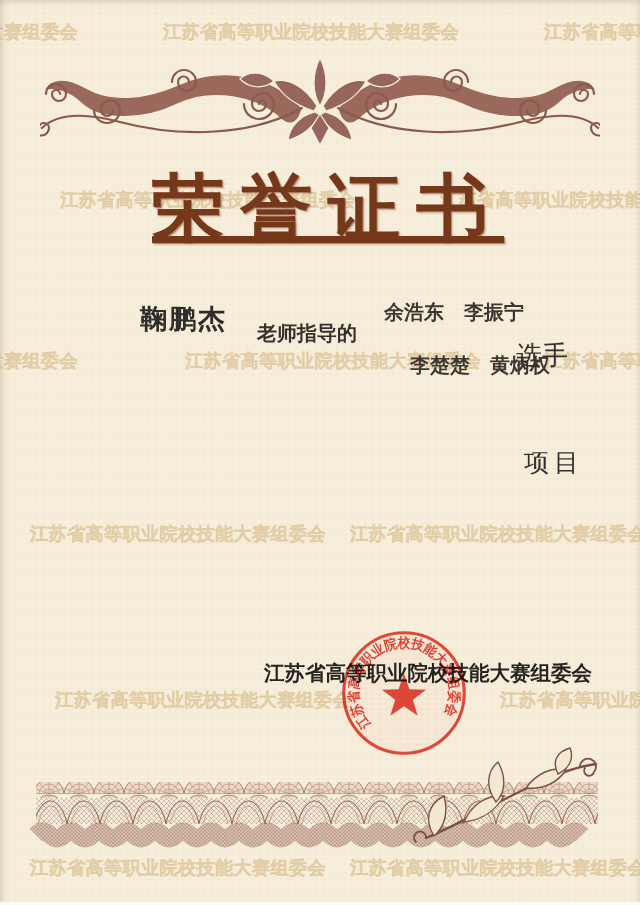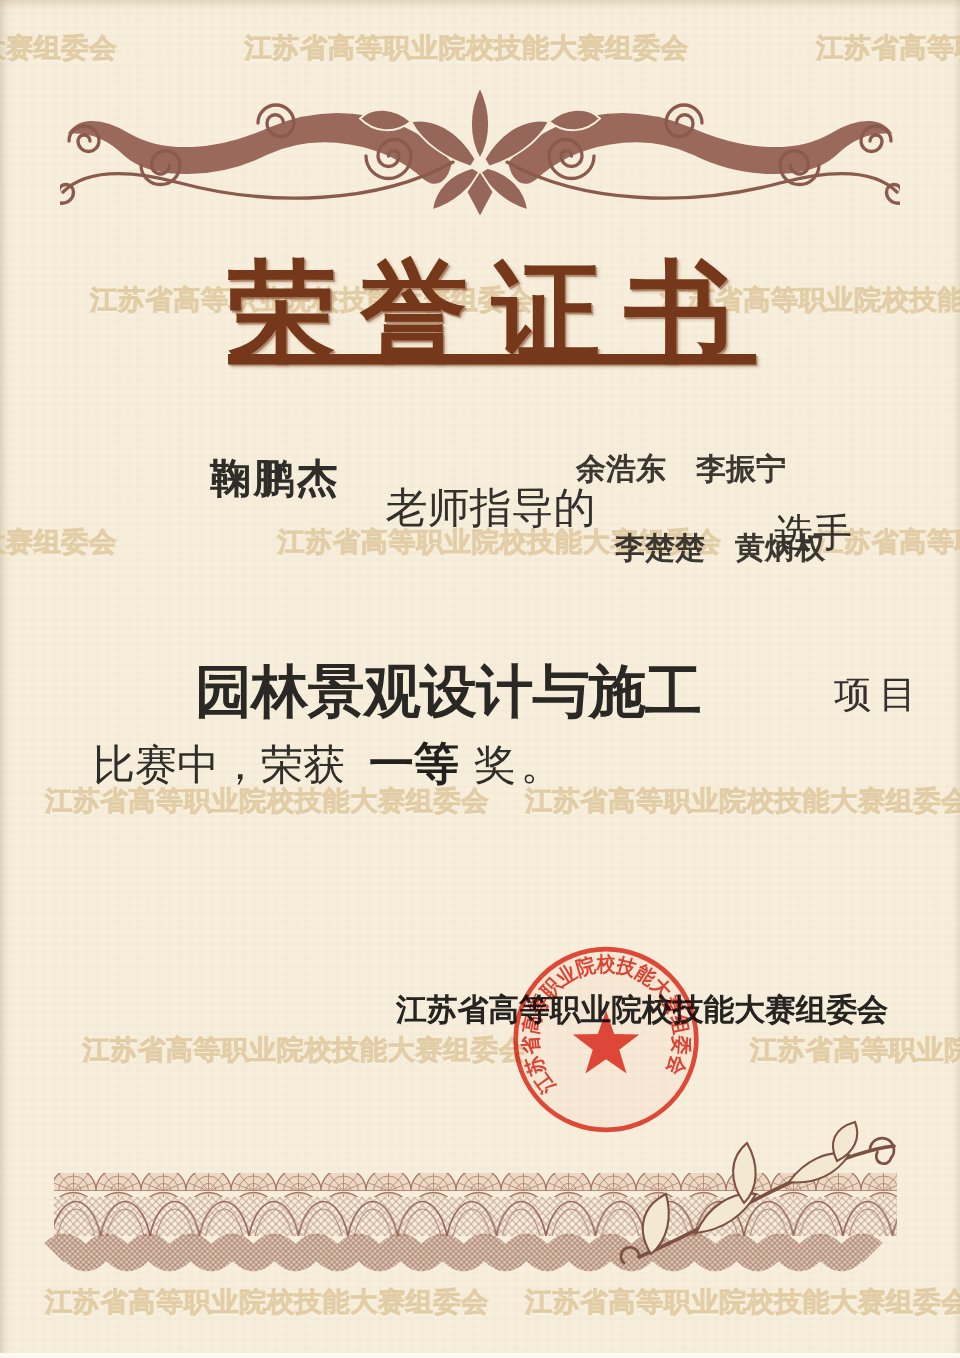--- a/index.html
+++ b/index.html
@@ -37,28 +37,28 @@
     position:absolute;left:0;top:172px;width:640px;text-align:center;
     font-size:72px;font-weight:700;letter-spacing:16px;padding-left:16px;box-sizing:border-box;
     color:#76381a;line-height:1;
     text-shadow:1px 1px 0 rgba(125,65,30,.45), 2px 2px 2px rgba(120,65,30,.25);
     text-decoration:underline;
   }
   
   .t{position:absolute;white-space:nowrap;color:#2f2d29;}
   .teacher1{left:140px;top:301px;font-size:27px;font-weight:700;letter-spacing:2px;}
   .teacher2{left:140px;top:350px;font-size:27px;font-weight:700;}
-  .guide{left:257px;top:320px;font-size:28px;color:#34312c;}
+  .guide{left:257px;top:320px;font-size:20px;color:#34312c;font-weight:bold;}
   .students1{left:384px;top:299px;font-size:20px;font-weight:600;color:#3b3731;}
   .students2{left:410px;top:352px;font-size:20px;font-weight:600;color:#3b3731;}
   .contestant{left:516px;top:338px;font-size:26px;color:#34312c;}
   .event-line{left:62px;top:384px;font-size:29.5px;letter-spacing:2px;color:#302e2a;}
   .project{left:130px;top:436px;font-size:38px;font-weight:700;letter-spacing:-.5px;
            font-family:"Liberation Sans","DejaVu Sans",sans-serif;color:#2a2825;}
-  .project-label{left:524px;top:446px;font-size:25px;letter-spacing:5px;color:#34312c;margin-left:32px;}
+  .project-label{left:524px;top:446px;font-size:25px;letter-spacing:5px;color:#34312c;}
   .result{left:62px;top:489px;font-size:28px;color:#302e2a;}
   .result .award{font-size:30px;font-weight:800;margin:0 10px 0 16px;color:#23211d;}
   .result .suffix{letter-spacing:3px;}
   .committee{left:264px;top:659px;font-size:20.5px;font-weight:700;
              font-family:"Liberation Sans","DejaVu Sans",sans-serif;color:#262421;}
   .cert-date{left:302px;top:699px;font-size:24px;letter-spacing:4px;color:#3b3833;}
   
   .seal{position:absolute;left:336px;top:625px;width:136px;height:136px;
         mix-blend-mode:multiply;opacity:.9;overflow:visible;}
   .seal-ring{fill:rgba(255,70,50,.03);stroke:#e53a2b;stroke-width:3.2}
@@ -118,25 +118,21 @@
   </svg>
 
   <div class="title">荣誉证书</div>
 
   <div class="t teacher1">鞠鹏杰</div>
   <div class="t guide">老师指导的</div>
   <div class="t students1">余浩东　李振宁</div>
   <div class="t students2">李楚楚　黄炳权</div>
   <div class="t contestant">选手</div>
 
-  <div class="t project">园林景观设计与施工</div>
   <div class="t project-label">项目</div>
-  <div class="t result">
-    <span>比赛中，荣获</span><span class="award">一等</span><span class="suffix">奖。</span>
-  </div>
 
   <div class="t committee">江苏省高等职业院校技能大赛组委会</div>
 
   <svg class="seal" viewBox="0 0 140 140">
     <defs>
       <path id="seal-arc" d="M34 100.2 A47 47 0 1 1 106 100.2" fill="none"></path>
     </defs>
     <circle class="seal-ring" cx="70" cy="70" r="62"></circle>
     <g transform="rotate(-6 70 70)">
       <text class="seal-text">

